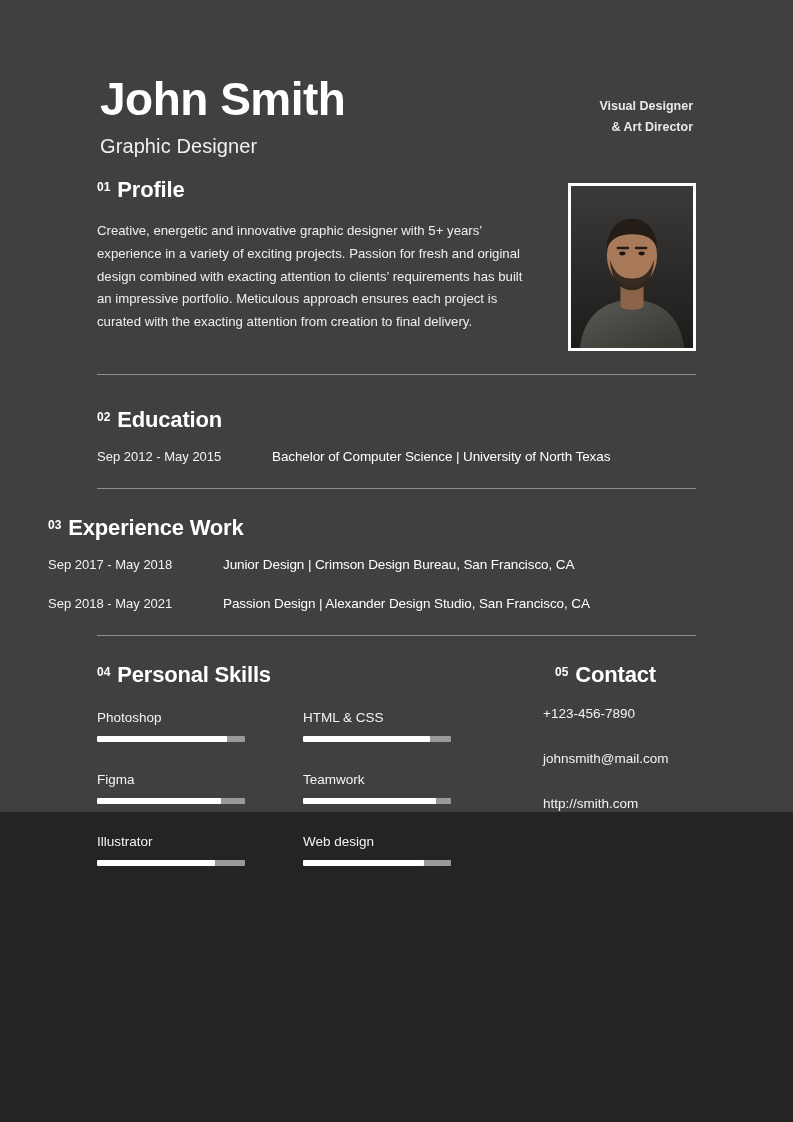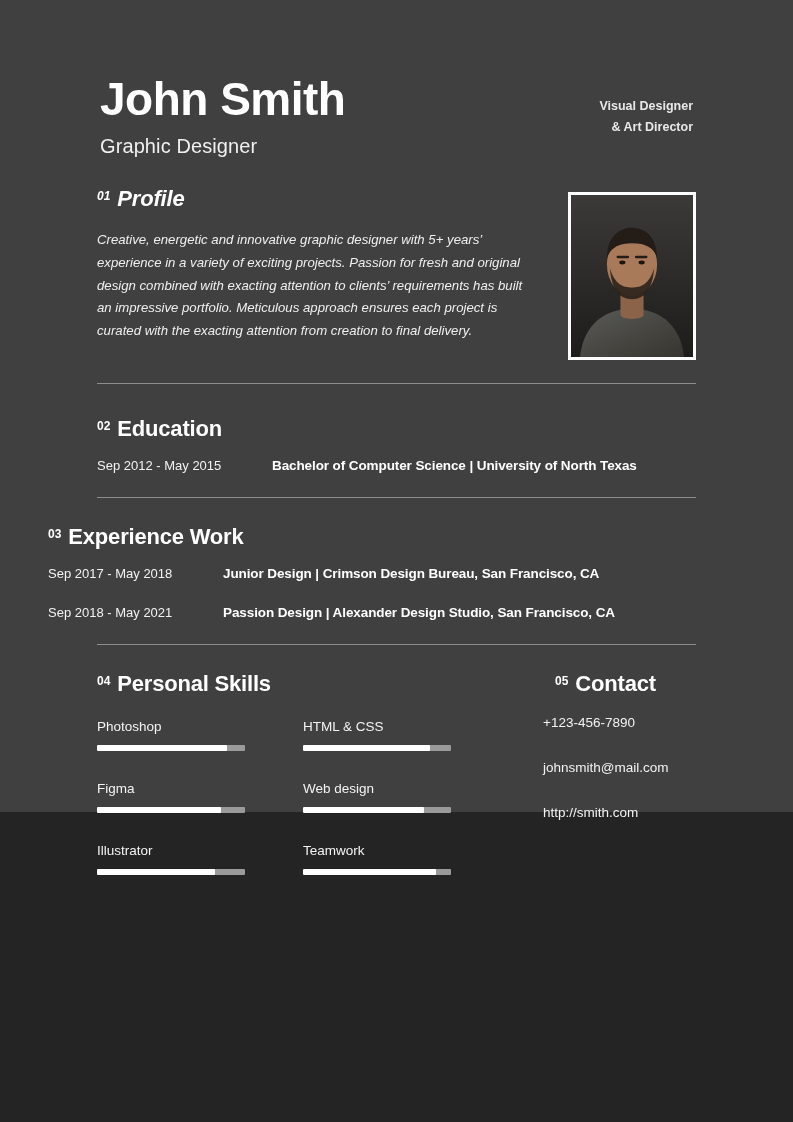--- a/index.html
+++ b/index.html
@@ -70,24 +70,23 @@
   }
 
   .divider {
     height: 1px;
     background: #8d8d8d;
     margin: 0 97px;
   }
 
   
   .profile-block {
-    margin-top: 28px;
+    margin-top: 19px;
     padding: 0 97px;
     position: relative;
-    font-style: italic;
   }
   .profile-text {
     width: 440px;
     margin-top: 17px;
     margin-left: 0;
     font-size: 13.2px;
     line-height: 1.72;
     color: #efefef;
   }
   .photo-frame {
@@ -116,21 +115,21 @@
   }
   .entry-date {
     width: 175px;
     flex: 0 0 175px;
     font-size: 13px;
     color: #f2f2f2;
     padding-left: 0;
   }
   .entry-desc {
     font-size: 13.5px;
-    font-weight: bold;
+    font-weight: normal;
     color: #ffffff;
     letter-spacing: -0.1px;
   }
 
   
   .bottom {
     display: flex;
     padding: 0 97px;
     margin-top: 18px;
   }
@@ -299,29 +298,29 @@
         </div>
 
         <div class="skill-group">
           <div class="skill">
             <div class="skill-label">HTML &amp; CSS</div>
             <div class="bar-track">
               <div class="bar-fill" style="width:86%"></div>
             </div>
           </div>
           <div class="skill">
+            <div class="skill-label">Teamwork</div>
+            <div class="bar-track">
+              <div class="bar-fill" style="width:90%"></div>
+            </div>
+          </div>
+          <div class="skill">
             <div class="skill-label">Web design</div>
             <div class="bar-track">
               <div class="bar-fill" style="width:82%"></div>
-            </div>
-          </div>
-          <div class="skill">
-            <div class="skill-label">Teamwork</div>
-            <div class="bar-track">
-              <div class="bar-fill" style="width:90%"></div>
             </div>
           </div>
         </div>
       </div>
     </div>
 
     <div class="contact-col">
       <div class="sec-head contact-head">
         <span class="sec-num">05</span>
         <span class="sec-title">Contact</span>

